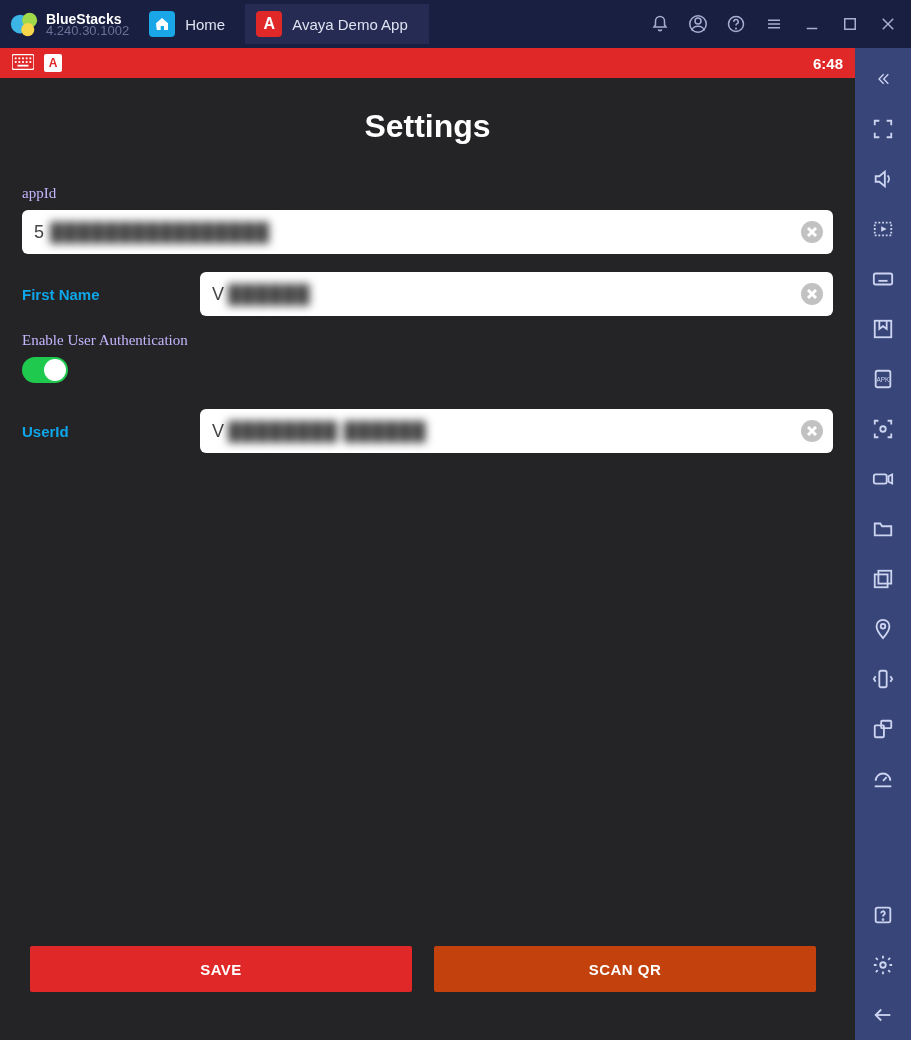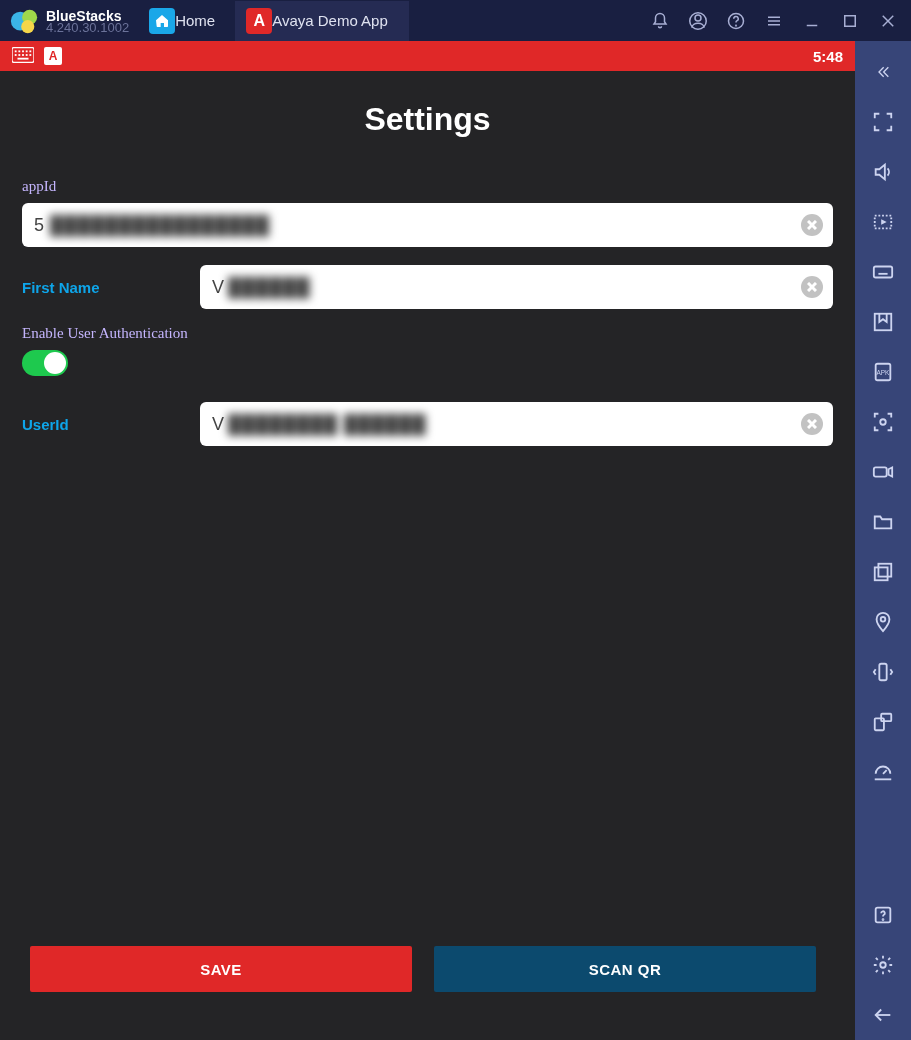--- a/index.html
+++ b/index.html
@@ -1,27 +1,27 @@
 <!DOCTYPE html>
 <html><head>
 <meta charset="utf-8">
 <style>
   * { box-sizing: border-box; margin: 0; padding: 0; font-family: Arial, sans-serif; }
   html, body { width: 911px; height: 1040px; overflow: hidden; background: #0f0f14; }
   .root { display: flex; flex-direction: column; width: 911px; height: 1040px; }
 
   
-  .titlebar { height: 41px; background: #191f41; display: flex; align-items: center; color: #c9cde0; }
+  .titlebar { height: 48px; background: #191f41; display: flex; align-items: center; color: #c9cde0; }
   .bs-logo { width: 36px; height: 36px; margin: 0 4px 0 6px; border-radius: 4px; display:flex; align-items:center; justify-content:center; }
   .bs-logo svg { width: 30px; height: 30px; }
   .bs-text { display:flex; flex-direction: column; justify-content:center; margin-right: 10px;}
   .bs-text .b1 { color: #fff; font-size: 14px; font-weight: bold; line-height: 14px;}
   .bs-text .b2 { color: #6b7299; font-size: 13px; line-height: 10px; }
   .tabs { display: flex; align-items: stretch; height: 40px; }
-  .tab { display:flex; align-items:center; padding: 0 20px 0 10px; gap: 0; border-right: 1px solid #252b53; }
+  .tab { display:flex; align-items:center; padding: 0 20px 0 10px; gap: 10px; border-right: 1px solid #252b53; }
   .tab.active { background: #252b53; }
   .tab .icon { width: 26px; height: 26px; border-radius: 4px; display:flex; align-items:center; justify-content:center; }
   .tab.home .icon { background: #1aa7e8; }
   .tab.home .icon svg { width:16px; height:16px; fill:#fff;}
   .tab.app .icon { background: #e02828; color:#fff; font-weight:bold; font-size:16px; }
   .tab span.lbl { color:#dfe2f0; font-size:15px;}
   .titlebar-right { margin-left:auto; display:flex; align-items:center; gap: 0; padding-right:4px;}
   .tbtn { width: 38px; height: 40px; display:flex; align-items:center; justify-content:center; color:#a8afd4; }
   .tbtn svg { width:18px; height:18px; stroke:#a8afd4; fill:none; stroke-width:2;}
 
@@ -49,21 +49,21 @@
   .input-wrap .clear svg { width:10px; height:10px; stroke:#fff; stroke-width:3; }
   .blur-text { color:#444; filter: blur(4px); user-select:none;}
   .input-wrap .blur-overlay { position:absolute; left:28px; top:50%; transform:translateY(-50%); font-size:18px; letter-spacing:1px; pointer-events:none;}
 
   .toggle { width:46px; height:26px; border-radius:13px; background:#1ec94e; position:relative; }
   .toggle .knob { position:absolute; right:2px; top:2px; width:22px; height:22px; border-radius:50%; background:#fff;}
 
   .buttons { display:flex; gap:22px; margin-top: auto; padding: 16px 8px 48px; position:absolute; bottom:0; left:22px; right:31px;}
   .buttons .btn { flex:1; height:46px; border:none; border-radius:2px; color:#fff; font-size:15px; font-weight:bold; letter-spacing:0.5px;}
   .btn.save { background:#e02828; }
-  .btn.gray { background:#0c4a6e; }
+  .btn.gray { background:#c2410c; }
 
   
   .sidebar { width:56px; background:#374578; display:flex; flex-direction:column; align-items:center; padding-top:6px; gap:0;}
   .sbtn { width:56px; height:50px; display:flex; align-items:center; justify-content:center; color:#cdd4f0;}
   .sbtn svg { width:22px; height:22px; stroke:#cdd4f0; fill:none; stroke-width:2;}
   .sidebar .spacer { flex:1; }
   .sbtn.collapse svg { width:16px; height:16px;}
 </style>
 </head>
 <body>
@@ -163,21 +163,21 @@
                 <rect x="11" y="7" width="2" height="2" fill="#fff"></rect>
                 <rect x="15" y="7" width="2" height="2" fill="#fff"></rect>
                 <rect x="19" y="7" width="2" height="2" fill="#fff"></rect>
                 <rect x="6" y="11" width="12" height="2" fill="#fff"></rect>
               </svg>
           </span>
           <span class="sb-a">
               <span>A</span>
             </span>
         </div>
-        <div class="sb-right">5:48</div>
+        <div class="sb-right">6:48</div>
       </div>
 
       <div class="settings">
         <h1>Settings</h1>
 
         <div class="field">
           <label>appId</label>
           <div class="input-wrap">
             <input type="text" value="5" style="">
             <span class="blur-overlay blur-text">████████████████</span>

